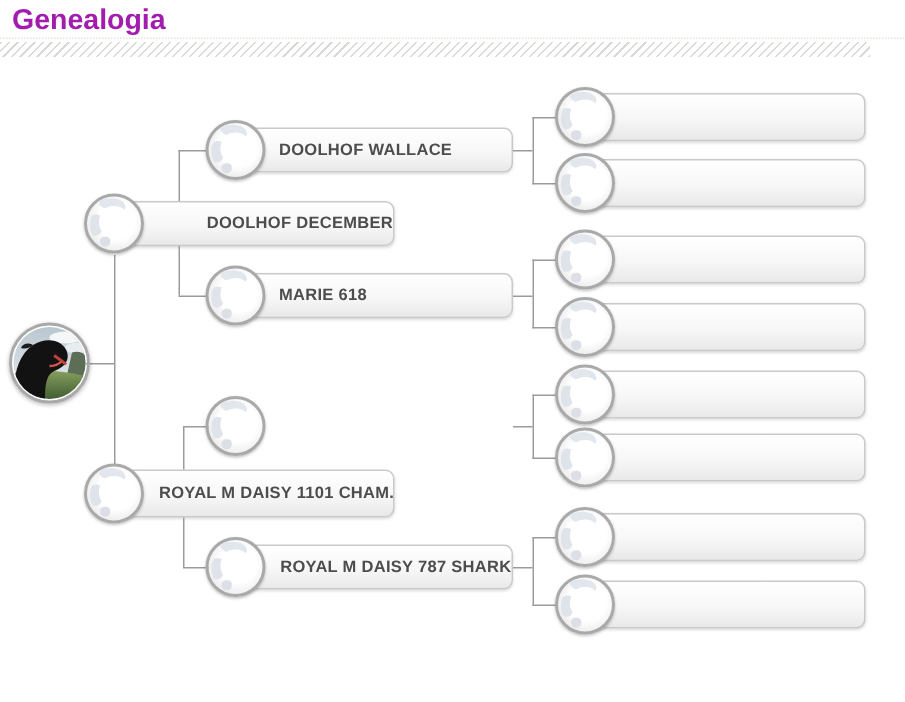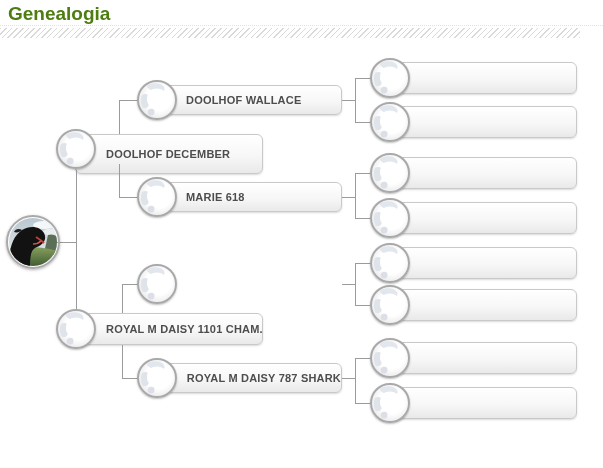--- a/index.html
+++ b/index.html
@@ -2,21 +2,21 @@
 <html><head>
 <meta charset="utf-8">
 <style>
   html,body{margin:0;padding:0;background:#fff;}
   #stage{
     position:relative;width:603px;height:468px;background:#fff;overflow:hidden;
     font-family:"Liberation Sans","DejaVu Sans",sans-serif;
   }
   .page-title{
     position:absolute;left:8px;top:3px;margin:0;
-    font-size:19px;font-weight:bold;color:#4d7c0f;letter-spacing:0;
+    font-size:19px;font-weight:bold;color:#a21caf;letter-spacing:0;
   }
   .dotted-rule{
     position:absolute;left:0;top:25px;width:603px;height:0;
     border-top:1px dotted #e3e3da;
   }
   .hatch{
     position:absolute;left:0;top:28px;width:580px;height:10px;
     background:repeating-linear-gradient(135deg,#d9d9d9 0,#d9d9d9 1px,transparent 1px,transparent 4px);
   }
   .node{
@@ -130,21 +130,21 @@
   <div class="ln v" style="left:355px;top:358px;height:46px;"></div>
   <div class="ln h" style="left:355px;top:358px;width:16px;"></div>
   <div class="ln h" style="left:355px;top:403px;width:16px;"></div>
 
   <div class="photo">
     <svg>
         <use href="#cow-photo"></use>
       </svg>
   </div>
 
-  <div class="node pad-g1" style="left:75px;top:134px;width:188px;height:40px;">
+  <div class="node pad-g1" style="left:75px;top:134px;width:188px;height:30px;align-items:flex-end;">
     <span class="lbl">DOOLHOF DECEMBER</span>
   </div>
   <div class="circle" style="left:56px;top:129px;">
       <svg>
         <use href="#ph-cow"></use>
       </svg>
     </div>
 
   <div class="node pad-g1" style="left:75px;top:313px;width:188px;height:32px;">
     <span class="lbl">ROYAL M DAISY 1101 CHAM...</span>

